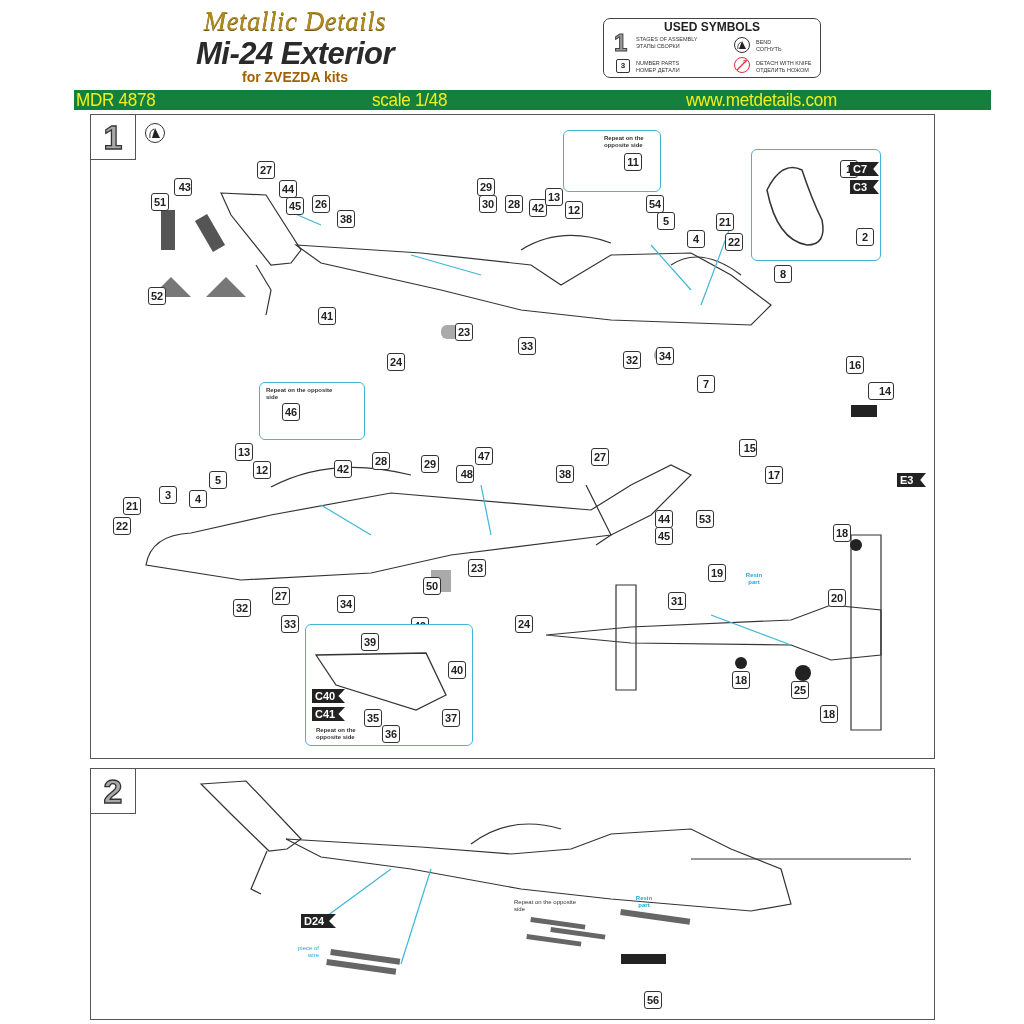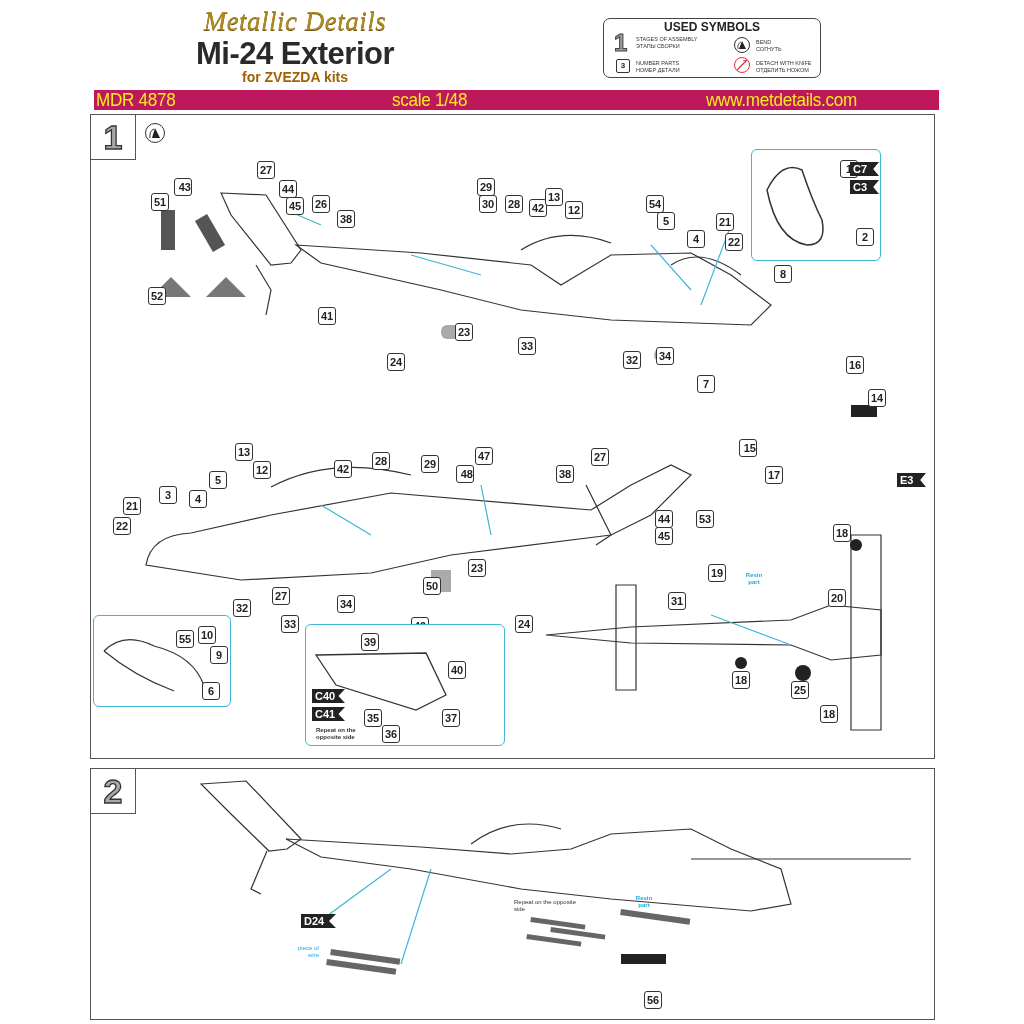--- a/index.html
+++ b/index.html
@@ -1,28 +1,28 @@
 <!DOCTYPE html>
 <html><head>
 <meta charset="utf-8">
 <style>
   html, body { margin:0; padding:0; background:#ffffff; }
   body { width:1024px; height:1024px; position:relative; overflow:hidden; font-family:"Liberation Sans", sans-serif; color:#222; }
   .abs { position:absolute; }
   
   .brand { left:170px; top:6px; width:250px; text-align:center; font-family:"Liberation Serif", serif; font-style:italic; font-size:27px; color:#b08a1e; letter-spacing:0.5px; text-shadow:0 1px 0 #6e5410; }
-  .title { left:150px; top:36px; width:290px; text-align:center; font-weight:bold; font-size:31px; color:#2a2a2a; letter-spacing:-0.5px; }
+  .title { left:150px; top:36px; width:290px; text-align:center; font-weight:bold; font-size:31px; color:#2a2a2a; letter-spacing:-0.5px;font-style:italic; }
   .subtitle { left:180px; top:69px; width:230px; text-align:center; font-weight:bold; font-size:14px; color:#a16207; }
   .symbols { left:603px; top:18px; width:216px; height:58px; border:1.5px solid #444; border-radius:7px; background:#fff; }
   .symbols .hd { position:absolute; left:0; width:100%; top:1px; text-align:center; font-weight:bold; font-size:12px; }
   .sym-row { position:absolute; font-size:5.5px; line-height:7px; color:#333; text-transform:uppercase; }
   .big1 { position:absolute; font-weight:bold; font-size:24px; color:#9a9a9a; -webkit-text-stroke:1px #444; }
   .num3 { position:absolute; width:12px; height:12px; border:1.2px solid #333; border-radius:2px; font-size:8px; font-weight:bold; text-align:center; line-height:12px; }
   .circ { position:absolute; width:14px; height:14px; border:1.2px solid #333; border-radius:50%; }
-  .band { left:94px; top:90px; width:845px; height:20px; background:#be185d; }
+  .band { left:74px; top:90px; width:917px; height:20px; background:#15803d; }
   .band span { position:absolute; top:0; font-size:19px; line-height:20px; color:#f2ee1e; letter-spacing:-0.3px; font-family:"Liberation Sans Narrow","Liberation Sans",sans-serif; transform:scaleX(0.9); transform-origin:left; }
   
   .panel { position:absolute; border:1.5px solid #555; background:#fff; }
   .step { position:absolute; left:0; top:0; width:44px; height:44px; border-right:1.5px solid #555; border-bottom:1.5px solid #555; font-weight:bold; font-size:34px; text-align:center; line-height:44px; color:#a8a8a8; -webkit-text-stroke:1.3px #333; }
   .tag { position:absolute; width:16px; height:16px; border:1.5px solid #333; border-radius:3px; background:#fff; font-size:11px; font-weight:bold; text-align:center; line-height:16px; color:#222; }
   .inset { position:absolute; border:1.6px solid #3fb6d6; border-radius:6px; background:#fff; }
   .note { position:absolute; font-size:6px; line-height:7px; color:#333; font-weight:bold; }
   .flag { position:absolute; height:14px; background:#222; color:#fff; font-weight:bold; font-size:11px; line-height:14px; padding-left:3px; width:26px; clip-path:polygon(0 0,100% 0,80% 50%,100% 100%,0 100%); }
   .cyan { color:#20a8d8; }
   svg.draw { position:absolute; left:0; top:0; }
@@ -146,33 +146,37 @@
   <div class="tag" style="left:625px;top:98px;">21</div>
   <div class="tag" style="left:634px;top:118px;">22</div>
   <div class="tag" style="left:427px;top:222px;">33</div>
   <div class="tag" style="left:532px;top:236px;">32</div>
   <div class="tag" style="left:565px;top:232px;">34</div>
   <div class="tag" style="left:606px;top:260px;">7</div>
   <div class="tag" style="left:364px;top:208px;">23</div>
   <div class="tag" style="left:296px;top:238px;">24</div>
   <div class="tag" style="left:683px;top:150px;">8</div>
 
+  <div class="inset" style="left:472px;top:15px;width:96px;height:60px;">
+    <div class="note" style="left:40px;top:4px;width:54px;">Repeat on the opposite side</div>
+    <div class="tag" style="left:60px;top:22px;">11</div>
+  </div>
 
   <div class="inset" style="left:660px;top:34px;width:128px;height:110px;">
     <svg width="128" height="110" style="position:absolute;left:0;top:0;">
         <path d="M15 40 Q30 10 50 20 Q60 50 70 70 Q75 95 55 95 Q25 90 15 40Z" fill="none" stroke="#333" stroke-width="1.5"></path>
       </svg>
     <div class="tag" style="left:88px;top:10px;">1</div>
     <div class="tag" style="left:104px;top:78px;">2</div>
     <div class="flag" style="left:98px;top:12px;">C7</div>
     <div class="flag" style="left:98px;top:30px;">C3</div>
   </div>
 
   <div class="tag" style="left:731px;top:241px;margin-left:24px;">16</div>
-  <div class="tag" style="left:777px;top:274px;">14</div>
+  <div class="tag" style="left:777px;top:267px;padding-left:8px;">14</div>
   <div class="tag" style="left:648px;top:324px;text-align:right;">15</div>
   <div class="tag" style="left:674px;top:351px;">17</div>
   <div class="flag" style="left:806px;top:358px;">E3</div>
 
   <div class="tag" style="left:32px;top:382px;">21</div>
   <div class="tag" style="left:22px;top:402px;">22</div>
   <div class="tag" style="left:68px;top:371px;">3</div>
   <div class="tag" style="left:98px;top:375px;">4</div>
   <div class="tag" style="left:118px;top:356px;">5</div>
   <div class="tag" style="left:144px;top:328px;">13</div>
@@ -189,32 +193,27 @@
   <div class="tag" style="left:605px;top:395px;">53</div>
   <div class="tag" style="left:142px;top:484px;">32</div>
   <div class="tag" style="left:181px;top:472px;">27</div>
   <div class="tag" style="left:190px;top:500px;">33</div>
   <div class="tag" style="left:246px;top:480px;">34</div>
   <div class="tag" style="left:332px;top:462px;">50</div>
   <div class="tag" style="left:320px;top:480px;margin-top:22px;">49</div>
   <div class="tag" style="left:377px;top:444px;">23</div>
   <div class="tag" style="left:424px;top:500px;">24</div>
 
-
-  <div class="inset" style="left:2px;top:500px;width:136px;height:90px;">
-    <svg width="136" height="90" style="position:absolute;left:0;top:0;">
-        <path d="M10 35 Q30 15 60 30 Q100 40 110 70 M10 35 Q40 60 80 75" fill="none" stroke="#333" stroke-width="1.2"></path>
-      </svg>
-    <div class="tag" style="left:82px;top:14px;">55</div>
-    <div class="tag" style="left:104px;top:10px;">10</div>
-    <div class="tag" style="left:116px;top:30px;">9</div>
-    <div class="tag" style="left:108px;top:66px;">6</div>
-  </div>
-
-  <div class="inset" style="left:214px;top:509px;width:166px;height:120px;padding-left:32px;">
+  <div class="inset" style="left:168px;top:267px;width:104px;height:56px;">
+    <div class="note" style="left:6px;top:4px;width:70px;">Repeat on the opposite side</div>
+    <div class="tag" style="left:22px;top:20px;">46</div>
+  </div>
+
+
+  <div class="inset" style="left:214px;top:509px;width:166px;height:120px;">
     <svg width="166" height="120" style="position:absolute;left:0;top:0;">
         <path d="M10 30 L120 28 L140 70 L110 85 L30 60 Z" fill="none" stroke="#333" stroke-width="1.3"></path>
       </svg>
     <div class="tag" style="left:55px;top:8px;">39</div>
     <div class="tag" style="left:142px;top:36px;">40</div>
     <div class="tag" style="left:136px;top:84px;">37</div>
     <div class="tag" style="left:58px;top:84px;">35</div>
     <div class="tag" style="left:76px;top:100px;">36</div>
     <div class="flag" style="left:6px;top:64px;width:30px;">C40</div>
     <div class="flag" style="left:6px;top:82px;width:30px;">C41</div>

